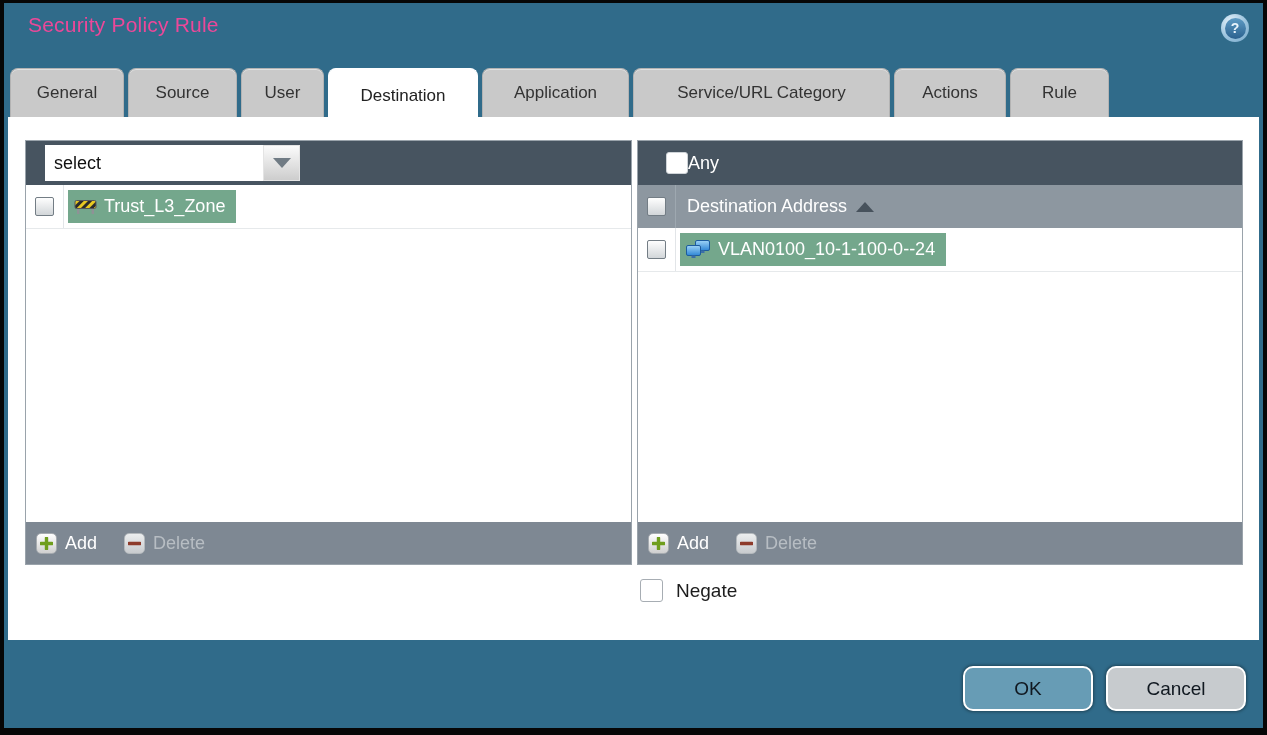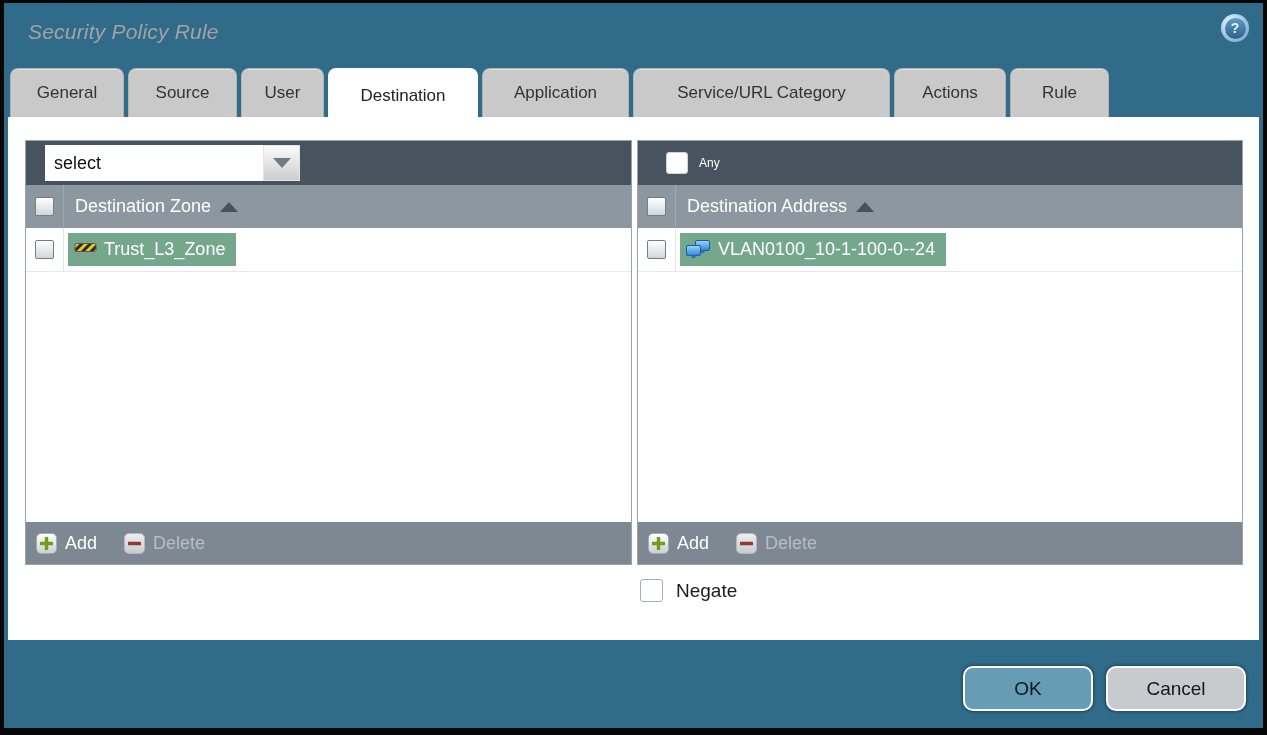--- a/index.html
+++ b/index.html
@@ -12,22 +12,22 @@
   }
   .dialog { position: absolute; inset: 0; background: #060606; }
   .surface {
     position: absolute; left: 4px; top: 3px; right: 4px; bottom: 7px;
     background: #306b8a;
   }
 
   
   .titlebar { position: absolute; left: 4px; top: 3px; right: 4px; height: 62px; }
   .title-text {
-    position: absolute; left: 24px; top: 17px;
-    color: #a3a3a3; font-size: 21px; letter-spacing: .2px; font-style: italic;
+    position: absolute; left: 24px; top: 10px;
+    color: #ec4899; font-size: 21px; letter-spacing: .2px;
   }
   .help {
     position: absolute; right: 14px; top: 11px;
     width: 28px; height: 28px; border-radius: 50%;
     background: radial-gradient(circle at 35% 30%, #e8f3fb, #9cc4de 55%, #6fa3c6);
     display: flex; align-items: center; justify-content: center;
     cursor: pointer;
   }
   .help-inner {
     width: 21px; height: 21px; border-radius: 50%;
@@ -85,21 +85,21 @@
   .tri-down {
     width: 0; height: 0;
     border-left: 9px solid transparent; border-right: 9px solid transparent;
     border-top: 10px solid #707b84;
   }
   .any-wrap { display: flex; align-items: center; margin-left: 9px; cursor: pointer; }
   .cb {
     width: 22px; height: 22px; background: #ffffff;
     border: 1px solid #cfd4d8; border-radius: 3px; flex: none; cursor: pointer;
   }
-  .any-label { color: #ffffff; font-size: 12px; margin-left: 11px; }
+  .any-label { color: #ffffff; font-size: 18px; }
 
   .pcolheader {
     height: 43px; background: #8d97a0; flex: none;
     display: flex; align-items: center;
   }
   .colcb-cell {
     width: 38px; align-self: stretch; display: flex; align-items: center; justify-content: center;
     border-right: 1px solid #9ea8b0;
   }
   .cb-small {
@@ -192,27 +192,20 @@
   <div class="content">
 
     <div class="panel panel-left">
       <div class="ptoolbar">
         <div class="combo">
           <input class="combo-input" type="text" value="select" style="">
           <div class="combo-btn">
             <div class="tri-down"></div>
           </div>
         </div>
-      </div>
-      <div class="pcolheader">
-        <div class="colcb-cell">
-          <div class="cb-small"></div>
-        </div>
-        <div class="col-label">Destination Zone</div>
-        <div class="sort-asc"></div>
       </div>
       <div class="prows">
         <div class="prow">
           <div class="rowcb-cell">
             <div class="cb-small"></div>
           </div>
           <div class="chip">
             <svg width="23" height="17" viewBox="0 0 23 17">
               <defs>
                 <pattern id="stripes" width="6" height="6" patternUnits="userSpaceOnUse" patternTransform="rotate(45)">

